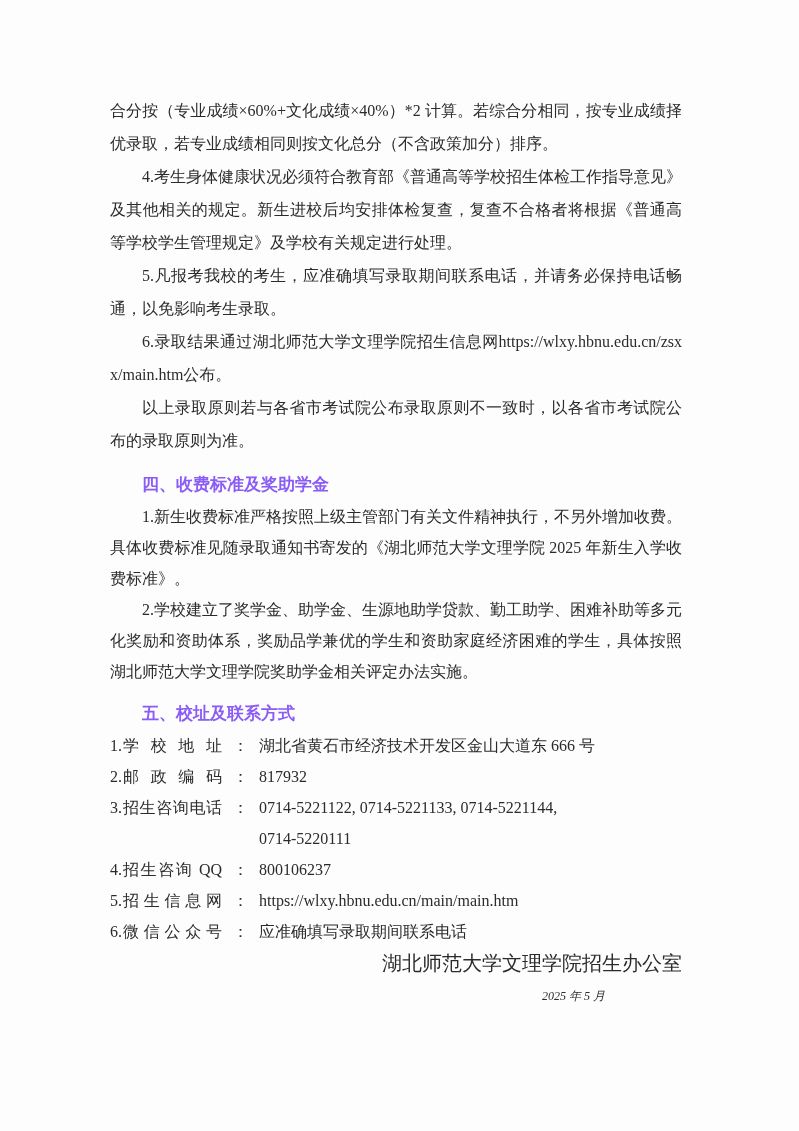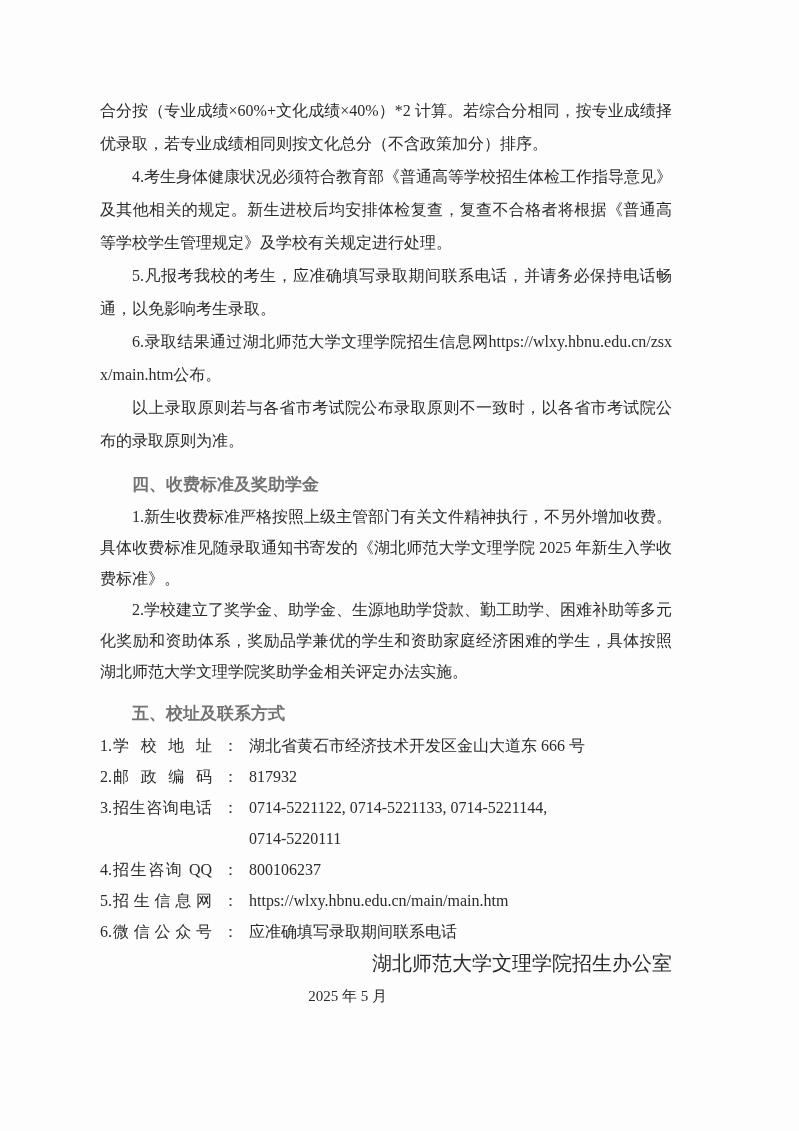--- a/index.html
+++ b/index.html
@@ -12,21 +12,21 @@
     position: relative;
     width: 799px;
     height: 1131px;
     background: #fdfdfd;
     font-family: "Liberation Serif", "DejaVu Serif", serif;
     color: #2b2b2b;
     overflow: hidden;
   }
   .content {
     position: absolute;
-    left: 100px;
+    left: 110px;
     top: 94px;
     width: 572px;
   }
   p { margin: 0; }
   .body-par {
     font-size: 16px;
     line-height: 33px;
     text-align: justify;
     word-break: break-all;
   }
@@ -35,21 +35,21 @@
   }
   .indent {
     text-indent: 2em;
   }
   .section-heading {
     font-size: 17px;
     font-weight: 700;
     line-height: 33px;
     padding-left: 32px;
     margin: 0;
-    color: #737373;
+    color: #8b5cf6;
   }
   .heading-fees { margin-top: 11px; }
   .heading-contact { margin-top: 10px; }
   .contact-row {
     display: flex;
     font-size: 16px;
     line-height: 31px;
     white-space: nowrap;
   }
   .c-num {
@@ -67,24 +67,25 @@
   }
   .c-value {
     flex: 1 1 auto;
   }
   .sig-org {
     font-size: 20px;
     line-height: 33px;
     text-align: right;
   }
   .sig-date {
-    font-size: 15px;
+    font-size: 12px;
     line-height: 33px;
-    text-align: center;
+    text-align: right;
     padding-right: 77px;
+    font-style: italic;
   }
 </style>
 </head>
 <body>
 
 <div class="page">
   <div class="content">
 
     <p class="body-par">合分按（专业成绩×60%+文化成绩×40%）*2 计算。若综合分相同，按专业成绩择优录取，若专业成绩相同则按文化总分（不含政策加分）排序。</p>
     <p class="body-par indent">4.考生身体健康状况必须符合教育部《普通高等学校招生体检工作指导意见》及其他相关的规定。新生进校后均安排体检复查，复查不合格者将根据《普通高等学校学生管理规定》及学校有关规定进行处理。</p>

